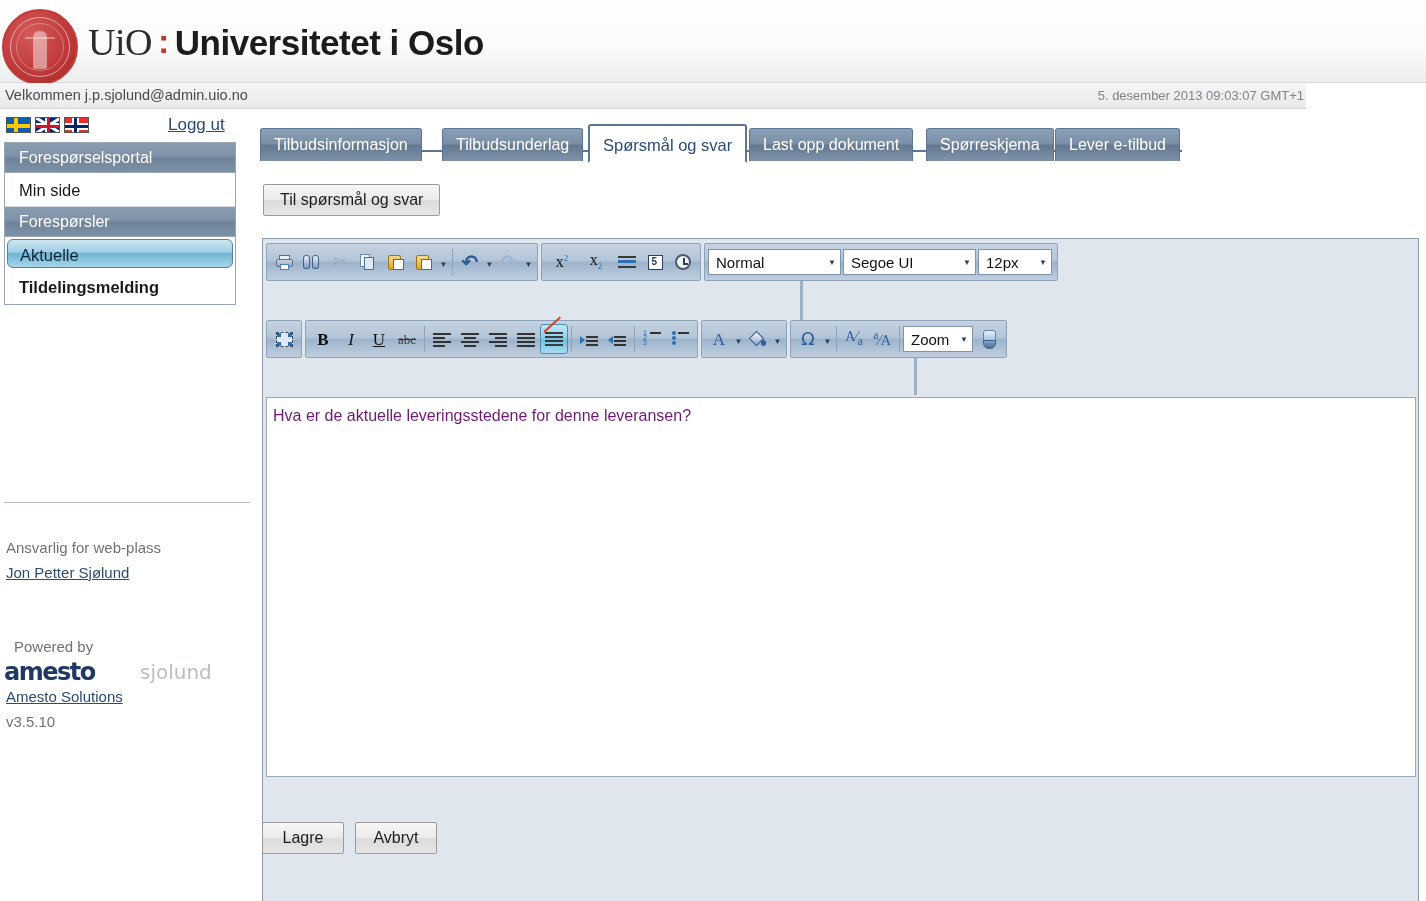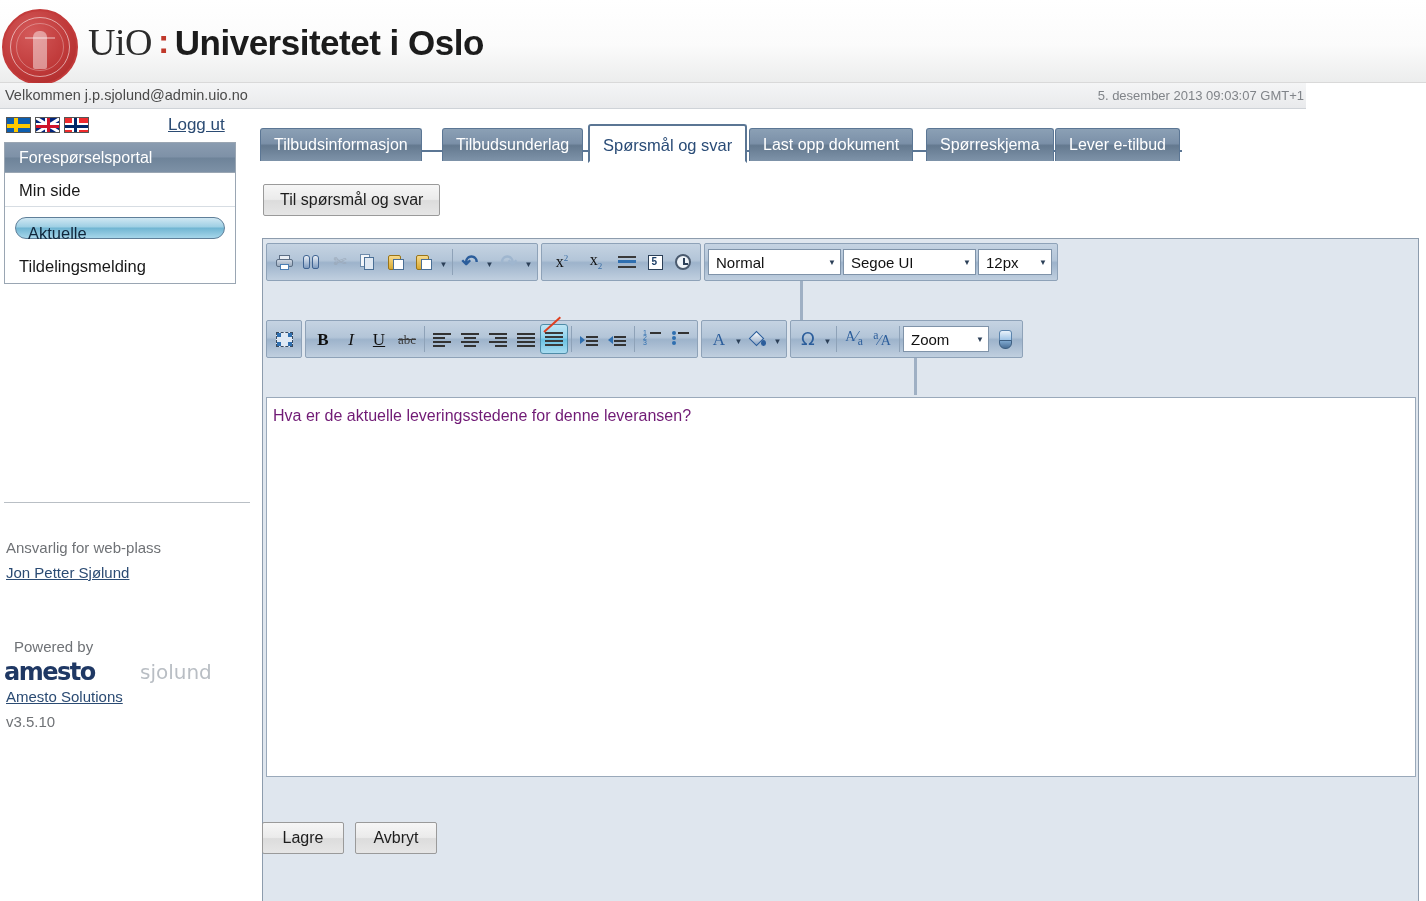--- a/index.html
+++ b/index.html
@@ -115,24 +115,24 @@
     height: 30px; line-height: 30px; padding-left: 14px;
     font-size: 16px; color: #ffffff;
     background: linear-gradient(to bottom, #8a9cb0 0%, #7e91a7 48%, #6e8399 52%, #7d91a6 100%);
     border-bottom: 1px solid #9aa6b3;
   }
   .menu-item {
     height: 34px; line-height: 34px; padding-left: 14px;
     font-size: 16.5px; color: #1a1a1a; background: #ffffff;
     border-bottom: 1px solid #d7dde3; cursor: pointer;
   }
-  .menu-item:last-child { border-bottom: none; }
+  .menu-item:last-child { border-bottom: none; font-weight: bold; }
   .menu-item.selected {
-    margin: 10px; height: 22px; line-height: 30px; padding-left: 12px;
-    border: 1px solid #5f7f99; border-radius: 12px;
+    margin: 2px; height: 29px; line-height: 30px; padding-left: 12px;
+    border: 1px solid #5f7f99; border-radius: 6px;
     background: linear-gradient(to bottom, #cfe7f2 0%, #9ecfe4 45%, #70b5d2 50%, #a6d6ea 100%);
     color: #10263b; border-bottom: 1px solid #5f7f99;
   }
 
   #side-divider {
     position: absolute; left: 4px; top: 393px; width: 246px; height: 1px;
     background: #b9bfc5;
   }
 
   .side-text { position: absolute; font-size: 15px; color: #6f7276; }
@@ -227,21 +227,21 @@
   .tb-select {
     height: 26px; background: #ffffff; border: 1px solid #7f93a9;
     display: flex; align-items: center; justify-content: space-between;
     padding: 0 4px 0 7px; font-size: 15px; color: #111; cursor: pointer;
     margin-right: 2px;
   }
   .tb-select .car { font-size: 8px; color: #2b3f57; padding-left: 8px; }
   .sel-normal { width: 133px; }
   .sel-font { width: 133px; }
   .sel-size { width: 74px; }
-  .sel-zoom { width: 86px; }
+  .sel-zoom { width: 70px; }
 
   
   .ico { display: inline-block; line-height: 1; }
   .ico-print { width: 17px; height: 15px; position: relative; }
   .ico-print .body { position: absolute; left: 0; top: 4px; width: 17px; height: 8px;
     background: linear-gradient(to bottom,#cfd8e4,#9aaabd); border: 1px solid #5c6e84; border-radius: 2px; }
   .ico-print .top { position: absolute; left: 3px; top: 0; width: 11px; height: 5px;
     background: #e9eef4; border: 1px solid #5c6e84; }
   .ico-print .pap { position: absolute; left: 4px; top: 9px; width: 9px; height: 6px;
     background: #fff; border: 1px solid #4c7fb5; }
@@ -408,20 +408,21 @@
           <div class="bv"></div>
           <div class="bh"></div>
       </div>
     </div>
 
     <div id="logout-link"><span>Logg ut</span></div>
 
     <div id="menu">
       <div class="menu-head">Forespørselsportal</div>
       <div class="menu-item">Min side</div>
+      <div class="menu-head">Forespørsler</div>
       <div class="menu-item selected">Aktuelle</div>
       <div class="menu-item">Tildelingsmelding</div>
     </div>
 
     <div id="side-divider"></div>
 
     <div class="side-text" id="resp-label">Ansvarlig for web-plass</div>
     <div id="resp-link">Jon Petter Sjølund</div>
 
     <div class="side-text" id="powered-label">Powered by</div>

